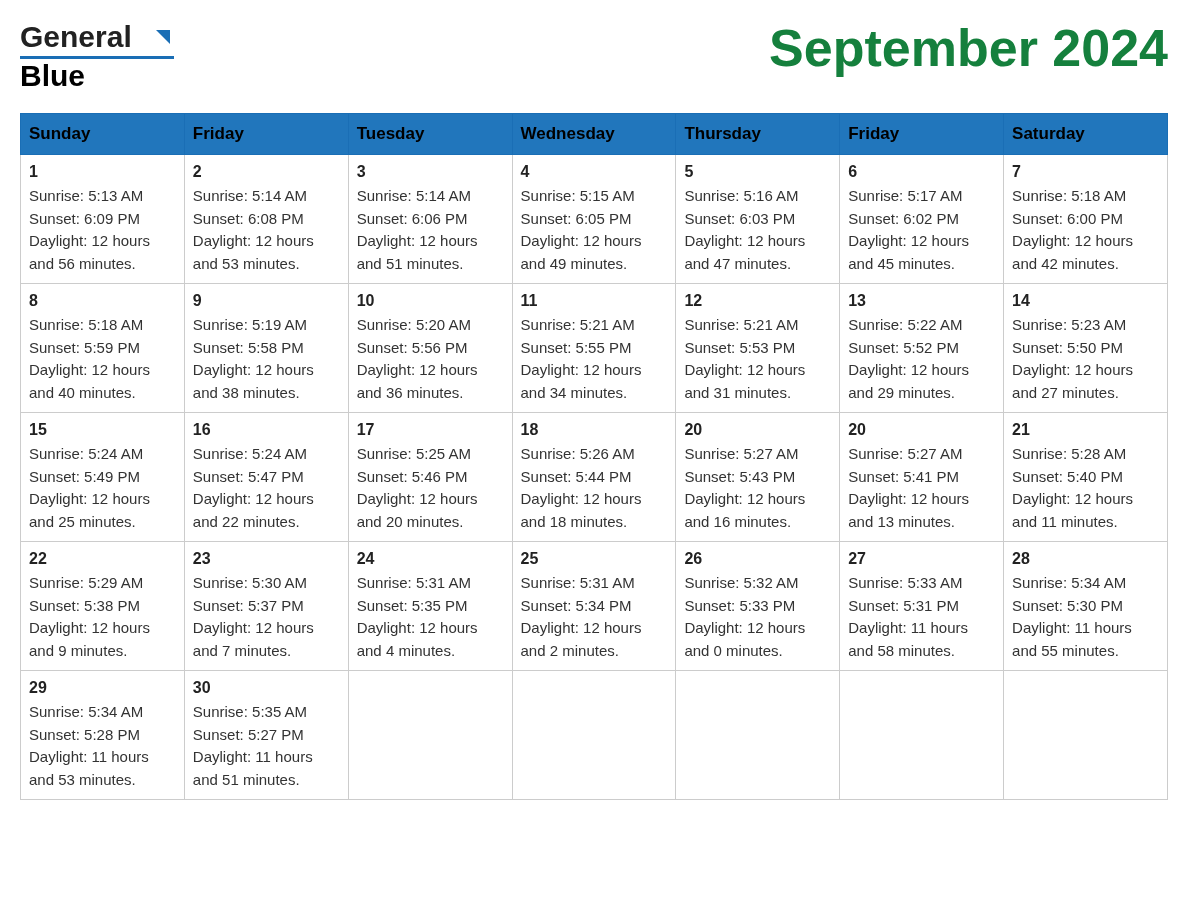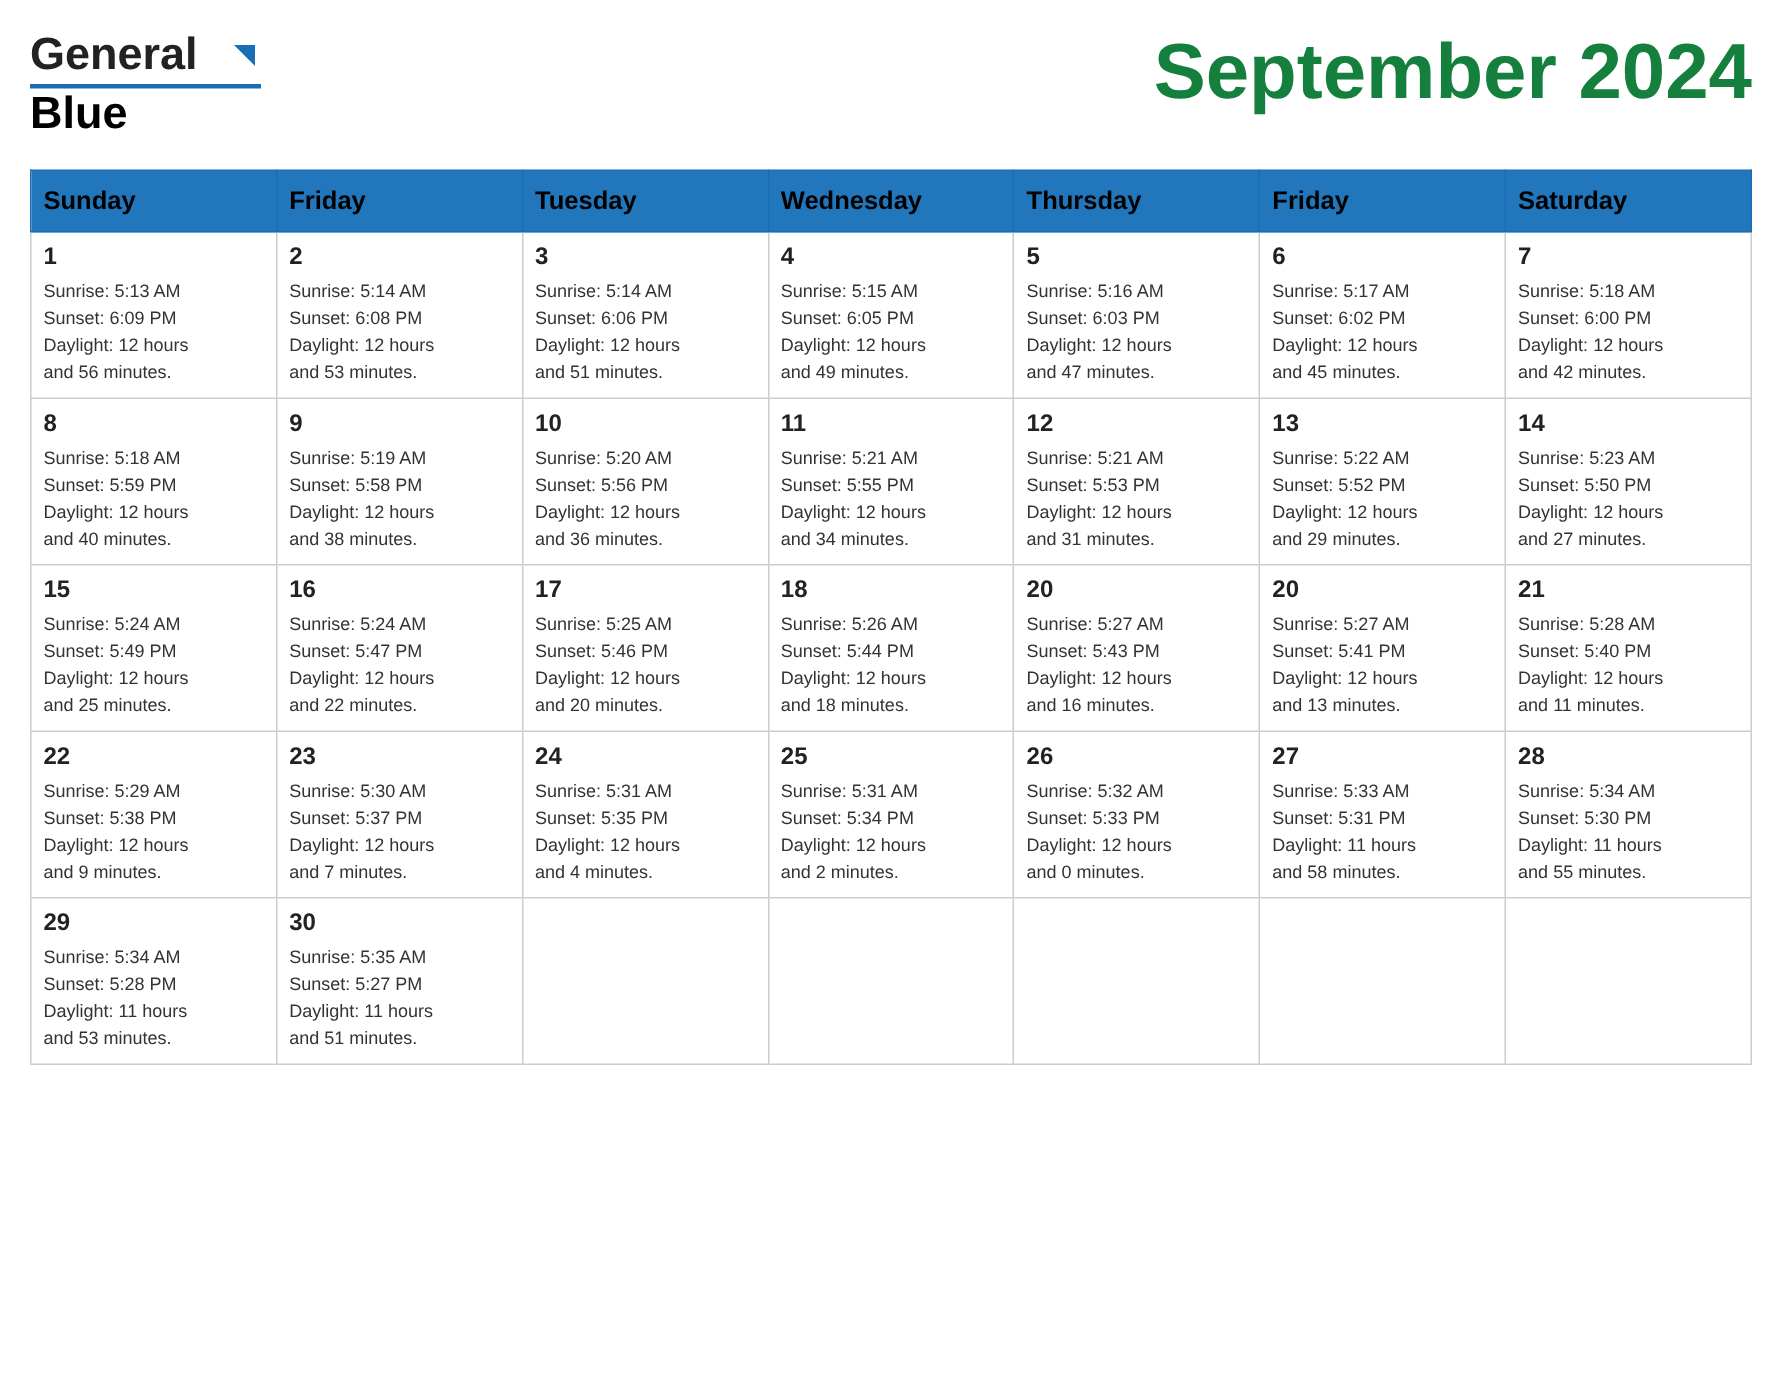--- a/index.html
+++ b/index.html
@@ -66,21 +66,21 @@
       background: #fff;
     }
     .day-num {
       font-size: 16px;
       font-weight: bold;
       color: #222;
       display: block;
       margin-bottom: 4px;
     }
     .day-info {
-      font-size: 12px;
+      font-size: 15px;
       line-height: 1.5;
       color: #333;
     }
     .empty-cell {
       background: #fff;
     }
     
     .logo-wrap {
       display: flex;
       align-items: center;

